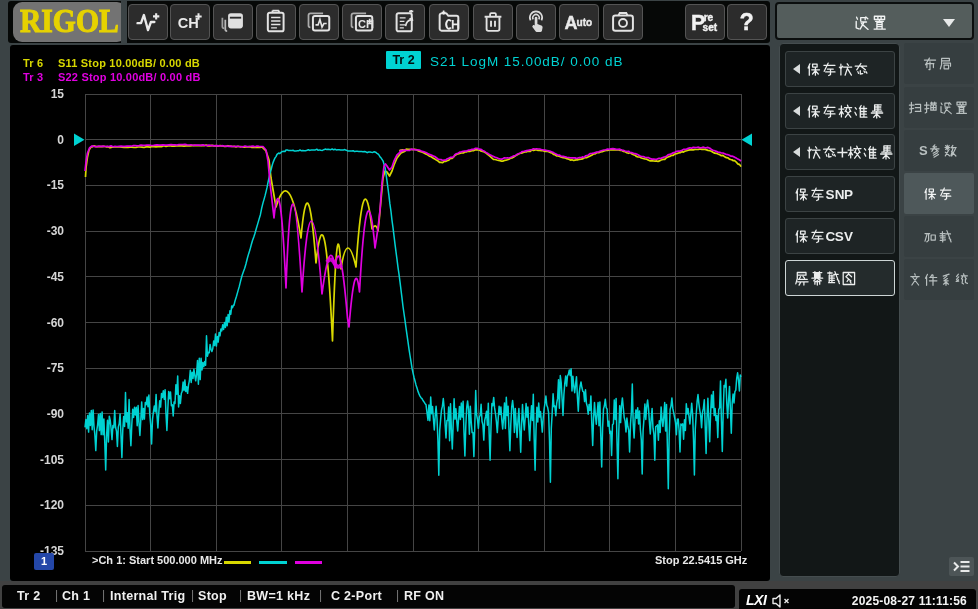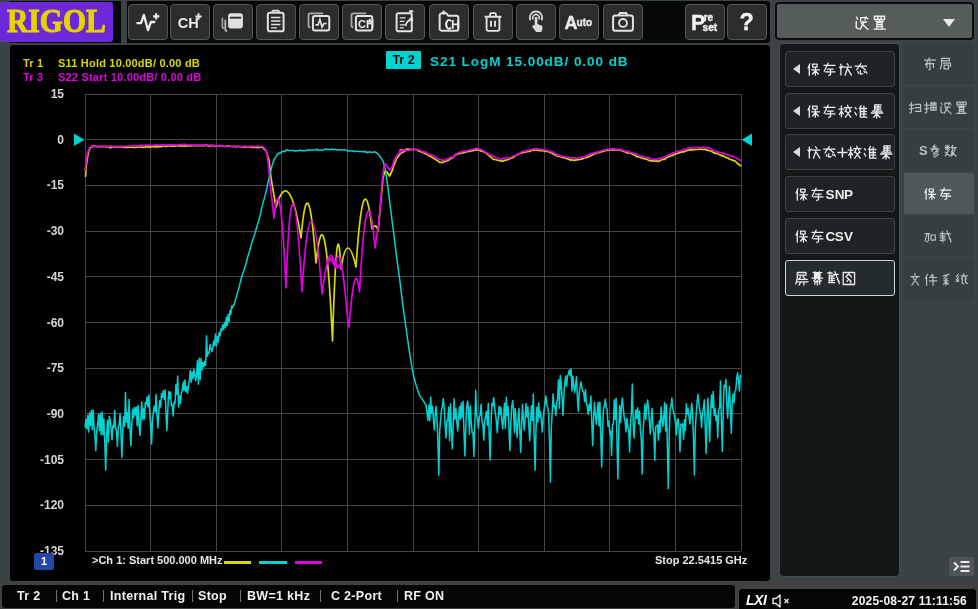--- a/index.html
+++ b/index.html
@@ -1,24 +1,24 @@
 <!DOCTYPE html>
 <html><head><meta charset="utf-8"><style>
 * {margin:0;padding:0;box-sizing:border-box}
 html,body {width:978px;height:609px;background:#3b4345;overflow:hidden;font-family:"Liberation Sans",sans-serif}
 #root {position:relative;width:978px;height:609px;background:#3b4345}
 #tstrip {position:absolute;left:8px;top:1px;width:762px;height:42px;background:#060807;border-radius:3px}
-#logoblk {position:absolute;left:0;top:2px;width:113px;height:40px;background:#6d28d9;border-radius:3px;z-index:3}
+#logoblk {position:absolute;left:13px;top:2px;width:113px;height:40px;background:#737373;border-radius:9px;z-index:3}
 #logoseam {position:absolute;left:121px;top:1px;width:6px;height:42px;background:#3b4345;z-index:3}
 .rigol {position:absolute;left:7px;top:0px;font-family:"Liberation Serif",serif;font-weight:bold;font-size:34px;color:#e6d200;letter-spacing:0px;transform:scaleX(0.87);-webkit-text-stroke:1.1px #e6d200;transform-origin:left}
 .tbtn {filter:grayscale(1);position:absolute;top:4px;width:40px;height:36px;background:#262d2f;border:1px solid #4e5658;border-radius:4px;display:flex;align-items:center;justify-content:center;z-index:2}
 #plot {position:absolute;left:10px;top:45px;width:760px;height:536px;background:#000;border-radius:3px}
 #plotsvg {position:absolute;left:0;top:0}
 .leg {position:absolute;font-size:11px;font-weight:bold;white-space:pre;letter-spacing:0.2px}
-.leg2 {position:absolute;font-size:13.5px;font-weight:bold;white-space:pre;letter-spacing:0.95px}
+.leg2 {position:absolute;font-size:13.5px;font-weight:normal;white-space:pre;letter-spacing:0.95px}
 #tr2badge {position:absolute;left:376px;top:6px;width:35px;height:18px;background:#00d2d2;color:#001010;font-size:12.5px;font-weight:bold;text-align:center;line-height:18px;border-radius:1px}
 #chline {position:absolute;left:0;top:506px;width:760px;height:24px;font-size:11px;font-weight:bold;color:#e8e8e8;letter-spacing:0px}
 #chbadge {position:absolute;left:24px;top:2px;width:20px;height:17px;background:#2447a8;color:#fff;text-align:center;line-height:17px;font-size:11px;border-radius:2px}
 #panel {position:absolute;left:770px;top:0;width:208px;height:581px}
 #phead {position:absolute;left:5px;top:2px;width:199px;height:38px;background:#545d5c;border:2px solid #0b0e0e;border-radius:4px}
 #mcont {position:absolute;left:9px;top:43px;width:121px;height:534px;background:#121717;border:1px solid #454d4f;border-radius:4px}
 .mbtn {position:absolute;left:15px;width:110px;height:36px;background:#1e2425;border:1px solid #3c4344;border-radius:3px;display:flex;align-items:center;color:#eceeee}
 .mbtn.sel {border:1px solid #cdd5d5;background:#242b2c}
 .tab {position:absolute;left:134px;width:70px;height:41px;background:#363e40;display:flex;align-items:center;border-radius:2px}
 .tab.sel {background:#4e585a}
@@ -149,24 +149,24 @@
         <text x="64" y="463.6" text-anchor="end" font-size="12" font-weight="bold" fill="#d6d6d6">-105</text>
         <text x="64" y="509.3" text-anchor="end" font-size="12" font-weight="bold" fill="#d6d6d6">-120</text>
         <text x="64" y="555.0" text-anchor="end" font-size="12" font-weight="bold" fill="#d6d6d6">-135</text>
         <path d="M85.5 177 L86 168 L87.5 157 L89 150 L91 147 L92.0 146.9 L94.0 145.8 L96.0 146.6 L98.0 146.5 L100.0 146.6 L102.0 146.7 L104.0 146.3 L106.0 146.8 L108.0 146.7 L110.0 147.8 L112.0 147.1 L114.0 147.0 L116.0 147.0 L118.0 147.0 L120.0 146.9 L122.0 147.1 L124.0 147.3 L126.0 147.1 L128.0 147.4 L130.0 147.1 L132.0 147.2 L134.0 147.5 L136.0 147.3 L138.0 147.0 L140.0 147.0 L142.0 147.2 L144.0 147.5 L146.0 146.9 L148.0 146.8 L150.0 147.1 L152.0 146.5 L154.0 146.6 L156.0 146.8 L158.0 146.7 L160.0 146.5 L162.0 146.6 L164.0 145.6 L166.0 146.5 L168.0 145.9 L170.0 145.7 L172.0 146.1 L174.0 146.2 L176.0 145.8 L178.0 145.6 L180.0 145.8 L182.0 145.8 L184.0 146.1 L186.0 145.9 L188.0 145.7 L190.0 145.9 L192.0 145.6 L194.0 145.4 L196.0 145.7 L198.0 145.7 L200.0 145.6 L202.0 145.4 L204.0 145.7 L206.0 145.0 L208.0 145.9 L210.0 145.9 L212.0 145.4 L214.0 145.8 L216.0 145.6 L218.0 146.1 L220.0 145.5 L222.0 145.8 L224.0 146.3 L226.0 146.5 L228.0 145.7 L230.0 146.2 L232.0 146.5 L234.0 146.3 L236.0 147.0 L238.0 146.3 L240.0 146.8 L242.0 146.5 L244.0 147.2 L246.0 146.9 L248.0 146.8 L250.0 146.6 L252.0 147.5 L254.0 147.3 L256.0 147.3 L258.0 147.4 L260.0 147.3 L262 147 L266 151 L269 160 L271 178 L276 207 Q289 163.5 301 238 Q308 157.5 316 263 Q325 180.0 332.5 341 Q337 195.0 341 269 Q347 228.0 356 267 Q363.5 154.0 372 229 Q376 222.0 378 231 L379 222 L381 200 L383 178 L385 171 L387 172 L389.5 176 L392 171 L394 165 L397 158 L401 153 L405 151.2 L400.0 150.3 L401.1 150.1 L402.6 149.9 L404.4 150.3 L406.3 149.2 L408.0 149.3 L409.6 149.4 L411.2 149.5 L412.8 149.7 L414.4 149.3 L416.0 149.5 L417.6 150.4 L419.2 151.3 L420.7 151.8 L422.3 152.3 L424.0 152.9 L425.8 154.0 L427.6 154.8 L429.4 156.2 L431.2 156.8 L433.0 158.0 L434.7 158.9 L436.4 160.1 L438.0 160.9 L439.5 162.3 L441.0 162.4 L442.7 162.6 L444.2 161.3 L445.6 161.4 L447.0 160.8 L448.7 160.3 L450.3 158.5 L452.0 158.4 L453.4 157.3 L454.9 155.5 L456.4 154.6 L458.0 153.8 L459.7 153.4 L461.4 153.0 L463.2 153.0 L465.0 151.9 L466.8 151.8 L468.5 151.2 L470.2 151.3 L472.0 150.7 L473.8 150.6 L475.5 149.6 L477.2 149.8 L479.0 149.8 L480.8 150.9 L482.6 151.4 L484.3 151.9 L486.0 152.9 L487.5 154.3 L488.9 155.3 L490.4 156.6 L492.0 158.1 L493.5 159.5 L495.2 159.5 L496.8 160.0 L498.5 160.3 L500.0 160.6 L501.6 161.2 L503.1 161.1 L504.5 160.4 L506.0 160.1 L507.5 159.7 L508.9 159.2 L510.4 158.2 L512.0 157.9 L513.7 157.1 L515.5 155.8 L517.3 154.8 L519.0 153.8 L520.5 153.2 L522.0 153.1 L523.5 152.3 L525.0 152.0 L526.7 151.8 L528.5 151.3 L530.3 151.3 L532.0 149.9 L533.5 150.5 L535.0 149.9 L536.5 150.0 L538.0 150.3 L539.7 150.4 L541.4 150.7 L543.2 150.7 L545.0 151.5 L546.8 151.3 L548.6 151.8 L550.3 152.6 L552.0 152.8 L553.5 154.4 L555.0 154.8 L556.5 155.9 L558.0 156.0 L559.7 156.5 L561.4 157.1 L563.2 157.7 L565.0 157.8 L566.8 158.7 L568.6 159.1 L570.3 160.1 L572.0 159.8 L573.6 160.5 L575.1 160.1 L576.5 159.9 L578.0 159.8 L579.5 159.3 L581.0 159.2 L582.5 158.9 L584.0 158.0 L585.5 157.7 L586.9 157.6 L588.4 156.7 L590.0 156.1 L591.7 155.2 L593.4 154.0 L595.2 153.9 L597.0 152.5 L598.8 152.6 L600.5 151.9 L602.2 151.7 L604.0 151.0 L605.8 150.4 L607.5 150.5 L609.2 150.0 L611.0 149.9 L612.8 149.9 L614.5 149.8 L616.2 149.8 L618.0 149.8 L619.8 150.3 L621.5 150.2 L623.2 151.4 L625.0 151.6 L626.8 152.8 L628.6 153.3 L630.3 152.8 L632.0 154.0 L633.5 154.7 L635.0 155.2 L636.5 156.5 L638.0 156.9 L639.7 157.0 L641.4 158.0 L643.2 158.5 L645.0 159.0 L646.8 159.2 L648.6 160.3 L650.3 160.9 L652.0 160.7 L653.6 161.0 L655.2 161.2 L656.7 160.9 L658.0 161.5 L659.4 160.9 L660.6 160.2 L662.0 159.8 L663.3 159.4 L664.8 159.3 L666.4 157.7 L668.0 157.0 L669.7 156.4 L671.4 155.4 L673.2 155.4 L675.0 153.8 L676.7 153.7 L678.4 153.0 L680.2 152.7 L682.0 151.6 L683.5 152.1 L685.0 151.1 L686.6 150.7 L688.3 150.1 L690.0 149.8 L691.6 149.9 L693.3 149.8 L695.0 149.5 L696.7 149.5 L698.4 149.3 L700.0 149.0 L701.8 149.3 L703.5 149.4 L705.1 149.4 L706.6 149.9 L708.0 150.4 L709.9 150.7 L711.4 151.2 L713.0 152.2 L714.7 153.2 L716.3 153.3 L718.0 154.0 L719.7 154.6 L721.3 155.7 L723.0 155.4 L724.7 156.8 L726.4 157.7 L728.0 157.8 L729.4 159.1 L730.7 159.5 L732.0 159.8 L733.3 160.7 L734.6 160.7 L736.0 161.8 L737.8 163.9 L739.7 164.6 L741.0 166.6" stroke="#d8d800" stroke-width="1.7" fill="none" stroke-linejoin="round"></path>
         <path d="M85.0 427.4 L85.9 419.5 L86.8 428.7 L87.7 415.4 L88.6 432.1 L89.5 412.9 L90.4 425.4 L91.3 410.6 L92.2 429.8 L93.1 409.9 L94.0 426.2 L94.9 435.2 L95.8 450.6 L96.7 431.0 L97.6 424.8 L98.5 414.6 L99.4 430.6 L100.3 413.4 L101.2 434.6 L102.1 411.9 L103.0 434.8 L103.9 419.0 L104.8 442.9 L105.7 469.9 L106.6 435.6 L107.5 420.3 L108.4 441.9 L109.3 416.2 L110.2 420.2 L111.1 428.6 L112.0 439.6 L112.9 425.6 L113.8 427.7 L114.7 410.6 L115.6 427.5 L116.5 431.1 L117.4 446.5 L118.3 426.9 L119.2 423.8 L120.1 413.9 L121.0 435.6 L121.9 457.6 L122.8 429.6 L123.7 416.4 L124.6 426.5 L125.5 392.6 L126.4 421.9 L127.3 412.8 L128.2 428.3 L129.1 399.4 L130.0 429.3 L130.9 445.8 L131.8 424.8 L132.7 409.3 L133.6 417.5 L134.5 407.3 L135.4 414.9 L136.3 407.3 L137.2 425.8 L138.1 405.6 L139.0 423.3 L139.9 435.4 L140.8 420.0 L141.7 401.9 L142.6 419.6 L143.5 408.6 L144.4 419.1 L145.3 402.5 L146.2 404.7 L147.1 397.0 L148.0 406.8 L148.9 395.0 L149.8 414.4 L150.7 424.7 L151.6 443.9 L152.5 419.4 L153.4 412.0 L154.3 406.1 L155.2 411.9 L156.1 394.4 L157.0 415.9 L157.9 428.0 L158.8 412.6 L159.7 400.7 L160.6 407.1 L161.5 393.6 L162.4 397.4 L163.3 390.8 L164.2 399.2 L165.1 389.7 L166.0 413.9 L166.9 430.4 L167.8 409.4 L168.7 391.4 L169.6 398.7 L170.5 392.1 L171.4 405.8 L172.3 404.9 L173.2 415.9 L174.1 401.9 L175.0 403.5 L175.9 384.7 L176.8 394.2 L177.7 375.9 L178.6 407.0 L179.5 395.7 L180.4 403.4 L181.3 393.6 L182.2 391.2 L183.1 382.1 L184.0 390.6 L184.9 379.9 L185.8 391.5 L186.7 386.7 L187.6 393.3 L188.5 384.9 L189.4 380.7 L190.3 370.3 L191.2 382.4 L192.1 372.2 L193.0 378.5 L193.9 369.3 L194.8 375.3 L195.7 380.8 L196.6 373.8 L197.5 360.6 L198.4 384.3 L199.3 358.2 L200.2 379.6 L201.1 358.2 L202.0 370.0 L202.9 362.6 L203.8 366.7 L204.7 361.5 L205.6 365.3 L206.5 335.7 L207.4 356.3 L208.3 352.5 L209.2 352.8 L210.1 344.4 L211.0 349.2 L211.9 351.6 L212.8 348.5 L213.7 340.9 L214.6 345.6 L215.5 334.0 L216.4 346.1 L217.3 336.5 L218.2 342.1 L219.1 332.5 L220.0 335.8 L220.9 329.0 L221.8 330.9 L222.7 324.8 L223.6 329.4 L224.5 322.5 L225.4 327.4 L226.3 317.2 L227.2 325.8 L228.1 314.5 L229.0 322.0 L229.9 310.7 L230.8 314.2 L231.7 305.9 L232.6 307.6 L233.5 304.9 L234.0 305.1 L235.0 301.0 L236.5 296.3 L238.0 290.9 L239.3 286.4 L240.7 280.6 L242.0 275.8 L243.3 272.0 L244.7 268.2 L246.0 263.8 L247.3 258.5 L248.6 253.9 L250.0 249.6 L251.2 245.0 L252.5 240.5 L253.8 236.9 L255.0 233.2 L256.4 228.3 L257.7 223.9 L259.0 219.4 L260.4 214.7 L261.7 208.1 L263.0 202.9 L264.1 199.1 L265.0 195.9 L266.0 191.9 L267.0 187.7 L268.0 182.3 L269.0 177.9 L270.0 173.3 L271.0 170.1 L272.0 166.0 L273.0 162.6 L274.0 160.1 L275.0 157.9 L276.0 156.6 L277.0 154.4 L278.0 153.6 L279.0 153.0 L279.9 153.6 L281.0 152.4 L282.4 151.4 L283.9 151.3 L285.0 151.5 L286.0 150.0 L287.4 150.0 L288.8 150.6 L290.2 150.5 L291.6 150.6 L293.0 150.2 L294.4 151.1 L295.8 151.1 L297.2 150.7 L298.6 150.8 L300.0 149.9 L301.4 150.8 L302.8 150.5 L304.2 150.7 L305.6 150.7 L307.0 150.3 L308.4 149.8 L309.8 150.4 L311.2 150.0 L312.6 150.1 L314.0 149.9 L315.4 149.9 L316.8 149.2 L318.2 150.3 L319.6 149.9 L321.0 150.2 L322.4 150.4 L323.8 149.7 L325.2 149.1 L326.6 149.4 L328.0 149.3 L329.4 149.5 L330.8 149.7 L332.2 149.0 L333.6 149.8 L335.0 149.3 L336.4 149.9 L337.8 149.8 L339.2 149.8 L340.6 150.0 L342.0 149.9 L343.4 149.9 L344.8 149.6 L346.2 150.2 L347.6 150.9 L349.0 151.1 L350.4 151.1 L351.8 151.0 L353.2 150.7 L354.6 151.6 L356.0 151.2 L357.4 151.3 L358.8 151.4 L360.2 151.6 L361.6 151.5 L363.0 151.7 L364.4 151.5 L365.8 151.8 L367.2 152.7 L368.6 152.0 L370.0 152.0 L371.4 152.3 L372.8 152.4 L374.2 151.8 L375.6 152.2 L377.0 153.3 L377.9 153.9 L379.0 155.0 L380.0 156.9 L381.0 157.8 L382.0 159.3 L383.0 160.8 L384.0 164.3 L385.0 167.4 L386.0 173.8 L387.0 180.8 L388.0 188.5 L389.0 196.2 L389.9 203.9 L391.0 211.5 L391.9 219.6 L393.0 227.6 L394.0 235.8 L395.0 244.2 L396.0 251.9 L397.0 259.4 L398.0 267.3 L399.0 274.1 L400.0 281.8 L401.0 290.0 L402.0 298.2 L403.0 306.5 L404.0 313.5 L405.0 320.4 L406.0 327.8 L407.0 334.9 L408.0 341.8 L409.0 349.1 L410.0 355.5 L411.0 361.6 L412.0 368.2 L413.0 372.9 L414.0 377.2 L415.0 381.0 L416.0 384.9 L417.1 388.2 L418.0 391.4 L419.1 394.1 L420.0 396.1 L421.0 397.7 L422.0 398.6 L423.0 400.5 L424.0 401.9 L425.1 403.7 L426.0 404.6 L428.0 420.3 L428.9 405.0 L429.8 420.7 L430.7 397.0 L431.6 413.7 L432.5 406.4 L433.4 418.9 L434.3 429.9 L435.2 415.9 L436.1 406.3 L437.0 418.5 L437.9 440.0 L438.8 475.2 L439.7 430.4 L440.6 419.9 L441.5 410.1 L442.4 406.2 L443.3 398.5 L444.2 408.3 L445.1 424.2 L446.0 438.0 L446.9 420.5 L447.8 420.6 L448.7 406.9 L449.6 440.8 L450.5 403.7 L451.4 429.2 L452.3 449.0 L453.2 423.8 L454.1 398.8 L455.0 419.2 L455.9 408.7 L456.8 421.1 L457.7 431.0 L458.6 418.4 L459.5 406.4 L460.4 419.5 L461.3 403.1 L462.2 417.1 L463.1 401.2 L464.0 432.4 L464.9 456.0 L465.8 425.9 L466.7 407.5 L467.6 400.9 L468.5 409.3 L469.4 434.2 L470.3 406.3 L471.2 421.6 L472.1 432.6 L473.0 432.4 L473.9 456.6 L474.8 425.8 L475.7 390.4 L476.6 414.8 L477.5 419.5 L478.4 428.3 L479.3 417.1 L480.2 415.2 L481.1 404.3 L482.0 421.3 L482.9 424.7 L483.8 440.1 L484.7 420.5 L485.6 416.5 L486.5 411.3 L487.4 425.3 L488.3 403.3 L489.2 433.9 L490.1 460.3 L491.0 426.7 L491.9 403.5 L492.8 405.7 L493.7 397.4 L494.6 407.9 L495.5 413.9 L496.4 421.6 L497.3 432.6 L498.2 418.6 L499.1 406.2 L500.0 414.5 L500.9 406.9 L501.8 420.1 L502.7 428.9 L503.6 417.7 L504.5 402.9 L505.4 428.5 L506.3 397.2 L507.2 415.5 L508.1 406.2 L509.0 429.9 L509.9 450.8 L510.8 424.2 L511.7 407.2 L512.6 400.6 L513.5 409.0 L514.4 432.5 L515.3 408.6 L516.2 423.6 L517.1 437.4 L518.0 419.9 L518.9 408.6 L519.8 430.2 L520.7 452.2 L521.6 424.2 L522.5 404.6 L523.4 420.1 L524.3 430.0 L525.2 417.4 L526.1 403.6 L527.0 417.3 L527.9 407.0 L528.8 425.2 L529.7 440.6 L530.6 421.0 L531.5 405.7 L532.4 420.4 L533.3 394.3 L534.2 439.0 L535.1 470.3 L536.0 430.4 L536.9 407.2 L537.8 421.9 L538.7 403.1 L539.6 417.1 L540.5 411.6 L541.4 421.1 L542.3 432.1 L543.2 418.1 L544.1 409.0 L545.0 403.2 L545.9 396.1 L546.8 405.2 L547.7 407.6 L548.6 412.5 L549.5 440.0 L550.4 482.3 L551.3 428.4 L552.2 412.8 L553.1 393.8 L554.0 406.7 L554.9 405.9 L555.8 415.8 L556.7 403.2 L557.6 398.4 L558.5 379.8 L559.4 408.3 L560.3 375.6 L561.2 382.7 L562.1 399.0 L563.0 415.5 L563.9 394.5 L564.8 383.3 L565.7 376.1 L566.6 386.1 L567.5 375.7 L568.4 374.4 L569.3 370.0 L570.2 375.6 L571.1 368.7 L572.0 390.9 L572.9 376.2 L573.8 386.1 L574.7 392.7 L575.6 384.3 L576.5 376.7 L577.4 396.9 L578.3 411.2 L579.2 393.0 L580.1 386.3 L581.0 381.9 L581.9 387.5 L582.8 391.3 L583.7 391.8 L584.6 401.6 L585.5 389.7 L586.4 403.2 L587.3 406.5 L588.2 414.2 L589.1 404.4 L590.0 410.3 L590.9 395.9 L591.8 423.5 L592.7 445.5 L593.6 417.5 L594.5 402.6 L595.4 415.4 L596.3 424.2 L597.2 413.0 L598.1 402.6 L599.0 425.8 L599.9 401.9 L600.8 436.3 L601.7 467.1 L602.6 427.9 L603.5 408.9 L604.4 405.8 L605.3 399.2 L606.2 407.6 L607.1 409.2 L608.0 426.2 L608.9 421.3 L609.8 433.4 L610.7 431.3 L611.6 455.5 L612.5 424.7 L613.4 423.8 L614.3 399.9 L615.2 419.5 L616.1 398.6 L617.0 441.9 L617.9 478.7 L618.8 431.8 L619.7 405.7 L620.6 422.6 L621.5 405.6 L622.4 397.9 L623.3 407.7 L624.2 417.6 L625.1 421.0 L626.0 432.0 L626.9 418.0 L627.8 426.3 L628.7 430.0 L629.6 452.0 L630.5 424.0 L631.4 411.8 L632.3 384.0 L633.2 423.7 L634.1 438.0 L635.0 419.8 L635.9 409.9 L636.8 418.3 L637.7 407.8 L638.6 424.0 L639.5 411.1 L640.4 429.7 L641.3 439.9 L642.2 474.0 L643.1 430.6 L644.0 418.5 L644.9 404.1 L645.8 419.4 L646.7 406.6 L647.6 400.0 L648.5 408.4 L649.4 421.9 L650.3 434.0 L651.2 418.6 L652.1 408.4 L653.0 428.2 L653.9 433.8 L654.8 460.2 L655.7 426.6 L656.6 426.0 L657.5 424.9 L658.4 440.3 L659.3 420.7 L660.2 432.4 L661.1 406.9 L662.0 418.8 L662.9 426.5 L663.8 416.7 L664.7 402.6 L665.6 431.1 L666.5 404.5 L667.4 446.9 L668.3 488.7 L669.2 435.5 L670.1 409.5 L671.0 406.1 L671.9 397.9 L672.8 408.4 L673.7 412.9 L674.6 417.5 L675.5 422.6 L676.4 434.7 L677.3 419.3 L678.2 419.1 L679.1 430.0 L680.0 452.0 L680.9 424.0 L681.8 425.3 L682.7 423.9 L683.6 439.3 L684.5 419.7 L685.4 430.5 L686.3 403.7 L687.2 413.9 L688.1 408.6 L689.0 416.3 L689.9 424.0 L690.8 414.2 L691.7 403.2 L692.6 413.8 L693.5 438.8 L694.4 475.1 L695.3 428.9 L696.2 414.4 L697.1 401.7 L698.0 394.5 L698.9 403.6 L699.8 410.3 L700.7 415.6 L701.6 427.7 L702.5 412.3 L703.4 408.2 L704.3 399.8 L705.2 426.0 L706.1 453.5 L707.0 418.5 L707.9 398.3 L708.8 419.7 L709.7 441.7 L710.6 413.7 L711.5 395.1 L712.4 407.6 L713.3 391.4 L714.2 415.6 L715.1 408.4 L716.0 420.5 L716.9 415.6 L717.8 437.6 L718.7 409.6 L719.6 407.8 L720.5 380.9 L721.4 420.6 L722.3 451.4 L723.2 412.2 L724.1 385.5 L725.0 387.0 L725.9 379.3 L726.8 403.7 L727.7 418.0 L728.6 399.8 L729.5 386.4 L730.4 409.1 L731.3 433.3 L732.2 402.5 L733.1 394.1 L734.0 402.9 L734.9 391.7 L735.8 390.1 L736.7 378.3 L737.6 372.8 L738.5 379.8 L739.4 390.9 L740.3 375.1 L741 377" stroke="#00d2d2" stroke-width="1.5" fill="none" stroke-linejoin="round"></path>
         <path d="M85 171 L86 162 L87.5 153 L89.5 148 L92 145.8 L93.0 146.2 L95.0 146.6 L97.0 146.6 L99.0 146.2 L101.0 146.3 L103.0 146.2 L105.0 146.5 L107.0 146.4 L109.0 146.6 L111.0 145.9 L113.0 146.8 L115.0 146.3 L117.0 146.5 L119.0 146.3 L121.0 146.2 L123.0 146.3 L125.0 146.4 L127.0 146.1 L129.0 146.0 L131.0 146.2 L133.0 145.7 L135.0 145.5 L137.0 145.9 L139.0 145.6 L141.0 145.2 L143.0 145.4 L145.0 145.4 L147.0 145.2 L149.0 145.0 L151.0 145.3 L153.0 145.5 L155.0 145.1 L157.0 144.9 L159.0 145.2 L161.0 145.2 L163.0 144.9 L165.0 145.1 L167.0 145.2 L169.0 144.8 L171.0 144.6 L173.0 144.9 L175.0 144.9 L177.0 145.1 L179.0 144.5 L181.0 144.6 L183.0 144.6 L185.0 144.4 L187.0 144.9 L189.0 145.0 L191.0 144.8 L193.0 145.3 L195.0 145.2 L197.0 145.2 L199.0 145.2 L201.0 145.4 L203.0 144.9 L205.0 145.5 L207.0 145.6 L209.0 145.0 L211.0 145.6 L213.0 145.6 L215.0 145.9 L217.0 145.6 L219.0 145.8 L221.0 146.0 L223.0 145.7 L225.0 146.2 L227.0 146.1 L229.0 146.3 L231.0 146.1 L233.0 146.5 L235.0 146.4 L237.0 146.3 L239.0 146.5 L241.0 146.7 L243.0 146.8 L245.0 146.0 L247.0 146.6 L249.0 146.5 L251.0 146.4 L253.0 146.1 L255.0 146.7 L257.0 146.0 L259.0 146.4 L263 146.5 L266 150 L268 161 L270 183 L274 218 Q280 157.0 286 288 Q292 118.0 302 292 Q311 149.0 322 294 Q330 233.0 335 268 Q340 229.0 347.5 318 L349 327 Q355 252.5 359.5 292 Q367 156.0 375 248 L378 228 L380 210 L382 183 L384 166 L385.5 164 L387 166 L389.5 170 L392 167 L394 161 L397 155 L401 151.5 L405 150.2 L400.0 151.4 L401.1 150.4 L402.6 150.6 L404.4 150.0 L406.3 150.3 L408.0 150.5 L409.6 150.4 L411.2 149.1 L412.8 149.3 L414.4 149.6 L416.0 150.0 L417.6 149.9 L419.2 150.0 L420.7 150.8 L422.3 151.4 L424.0 151.9 L425.8 152.5 L427.6 153.6 L429.4 154.4 L431.2 155.1 L433.0 155.9 L434.7 156.5 L436.4 157.7 L438.0 159.1 L439.5 159.5 L441.0 159.6 L442.7 160.5 L444.2 160.0 L445.6 160.1 L447.0 159.0 L448.7 158.3 L450.3 157.4 L452.0 157.4 L453.4 156.9 L454.9 154.8 L456.4 153.7 L458.0 153.2 L459.7 152.1 L461.4 151.8 L463.2 151.3 L465.0 151.1 L466.8 150.9 L468.5 150.2 L470.2 150.1 L472.0 149.4 L473.8 149.3 L475.5 148.3 L477.2 148.4 L479.0 149.2 L480.8 149.3 L482.6 150.4 L484.3 151.3 L486.0 152.4 L487.5 153.2 L488.9 154.3 L490.4 155.0 L492.0 155.8 L493.5 156.5 L495.2 157.3 L496.8 157.8 L498.5 158.5 L500.0 159.0 L501.6 159.1 L503.1 158.6 L504.5 157.8 L506.0 158.0 L507.5 157.9 L508.9 158.0 L510.4 157.6 L512.0 156.8 L513.7 155.9 L515.5 155.7 L517.3 154.2 L519.0 153.5 L520.5 153.0 L522.0 151.6 L523.5 151.5 L525.0 151.1 L526.7 150.7 L528.5 150.3 L530.3 149.9 L532.0 149.6 L533.5 148.8 L535.0 149.0 L536.5 148.8 L538.0 149.0 L539.7 149.0 L541.4 149.5 L543.2 149.9 L545.0 150.1 L546.8 150.5 L548.6 150.9 L550.3 151.3 L552.0 152.0 L553.5 152.6 L555.0 153.6 L556.5 154.3 L558.0 155.2 L559.7 155.2 L561.4 156.4 L563.2 156.4 L565.0 156.8 L566.8 157.3 L568.6 157.5 L570.3 157.9 L572.0 157.8 L573.6 157.8 L575.1 157.9 L576.5 158.5 L578.0 158.0 L579.5 157.5 L581.0 157.7 L582.5 156.9 L584.0 157.5 L585.5 155.9 L586.9 155.7 L588.4 154.9 L590.0 153.6 L591.7 153.5 L593.4 153.2 L595.2 152.6 L597.0 152.1 L598.8 151.8 L600.5 151.0 L602.2 150.5 L604.0 150.0 L605.8 149.8 L607.5 149.1 L609.2 149.4 L611.0 148.8 L612.8 148.6 L614.5 148.9 L616.2 149.3 L618.0 149.3 L619.8 149.2 L621.5 150.1 L623.2 150.3 L625.0 151.0 L626.8 151.5 L628.6 151.3 L630.3 152.6 L632.0 152.7 L633.5 153.3 L635.0 153.6 L636.5 154.0 L638.0 154.7 L639.7 155.7 L641.4 156.5 L643.2 156.5 L645.0 157.3 L646.8 157.5 L648.6 157.6 L650.3 158.7 L652.0 159.1 L653.6 159.0 L655.2 159.3 L656.7 159.3 L658.0 158.7 L659.4 158.4 L660.6 158.5 L662.0 157.9 L663.3 157.3 L664.8 156.9 L666.4 156.3 L668.0 154.9 L669.7 154.4 L671.4 153.7 L673.2 152.9 L675.0 152.3 L676.7 151.3 L678.4 151.2 L680.2 151.1 L682.0 150.2 L683.5 149.4 L685.0 149.3 L686.6 149.1 L688.3 148.4 L690.0 147.8 L691.6 148.3 L693.3 147.3 L695.0 147.7 L696.7 147.5 L698.4 147.2 L700.0 147.9 L701.8 147.6 L703.5 147.2 L705.1 147.8 L706.6 147.7 L708.0 147.4 L709.9 148.3 L711.4 149.4 L713.0 150.2 L714.7 150.8 L716.3 151.4 L718.0 152.1 L719.7 152.3 L721.3 153.0 L723.0 153.0 L724.7 153.7 L726.4 154.5 L728.0 154.7 L729.4 155.2 L730.7 156.1 L732.0 156.1 L733.3 156.5 L734.6 157.3 L736.0 157.9 L737.8 159.1 L739.7 160.0 L741.0 161.1" stroke="#e000e0" stroke-width="1.7" fill="none" stroke-linejoin="round"></path>
         <path d="M327 262q4 -6 8 2q3 5 6 1" stroke="#e000e0" stroke-width="4" fill="none" opacity="0.9"></path>
         <path d="M74 133.5v12.4l10.5-6.2z" fill="#00d2d2"></path>
         <path d="M752 133.5v12.4l-10.5-6.2z" fill="#00d2d2"></path>
       </svg>
-    <span class="leg" style="left:13px;top:12px;color:#d8d800">Tr 1</span>
-    <span class="leg" style="left:48px;top:12px;color:#d8d800">S11 Hold 10.00dB/ 0.00 dB</span>
+    <span class="leg" style="left:13px;top:12px;color:#d8d800">Tr 6</span>
+    <span class="leg" style="left:48px;top:12px;color:#d8d800">S11 Stop 10.00dB/ 0.00 dB</span>
     <span class="leg" style="left:13px;top:26px;color:#e000e0">Tr 3</span>
-    <span class="leg" style="left:48px;top:26px;color:#e000e0">S22 Start 10.00dB/ 0.00 dB</span>
+    <span class="leg" style="left:48px;top:26px;color:#e000e0">S22 Stop 10.00dB/ 0.00 dB</span>
     <div id="tr2badge">Tr 2</div>
     <span class="leg2" style="left:420px;top:9px;color:#00d2d2">S21 LogM 15.00dB/ 0.00 dB</span>
     <div id="chline">
       <div id="chbadge">1</div>
       <span style="position:absolute;left:82px;top:3px">&gt;Ch 1:  Start  500.000 MHz</span>
       <svg width="110" height="5" style="position:absolute;left:214px;top:9px">
         <path d="M0 2.5h27" stroke="#d8d800" stroke-width="3"></path>
         <path d="M35 2.5h28" stroke="#00d2d2" stroke-width="3"></path>
         <path d="M71 2.5h27" stroke="#e000e0" stroke-width="3"></path>
       </svg>

